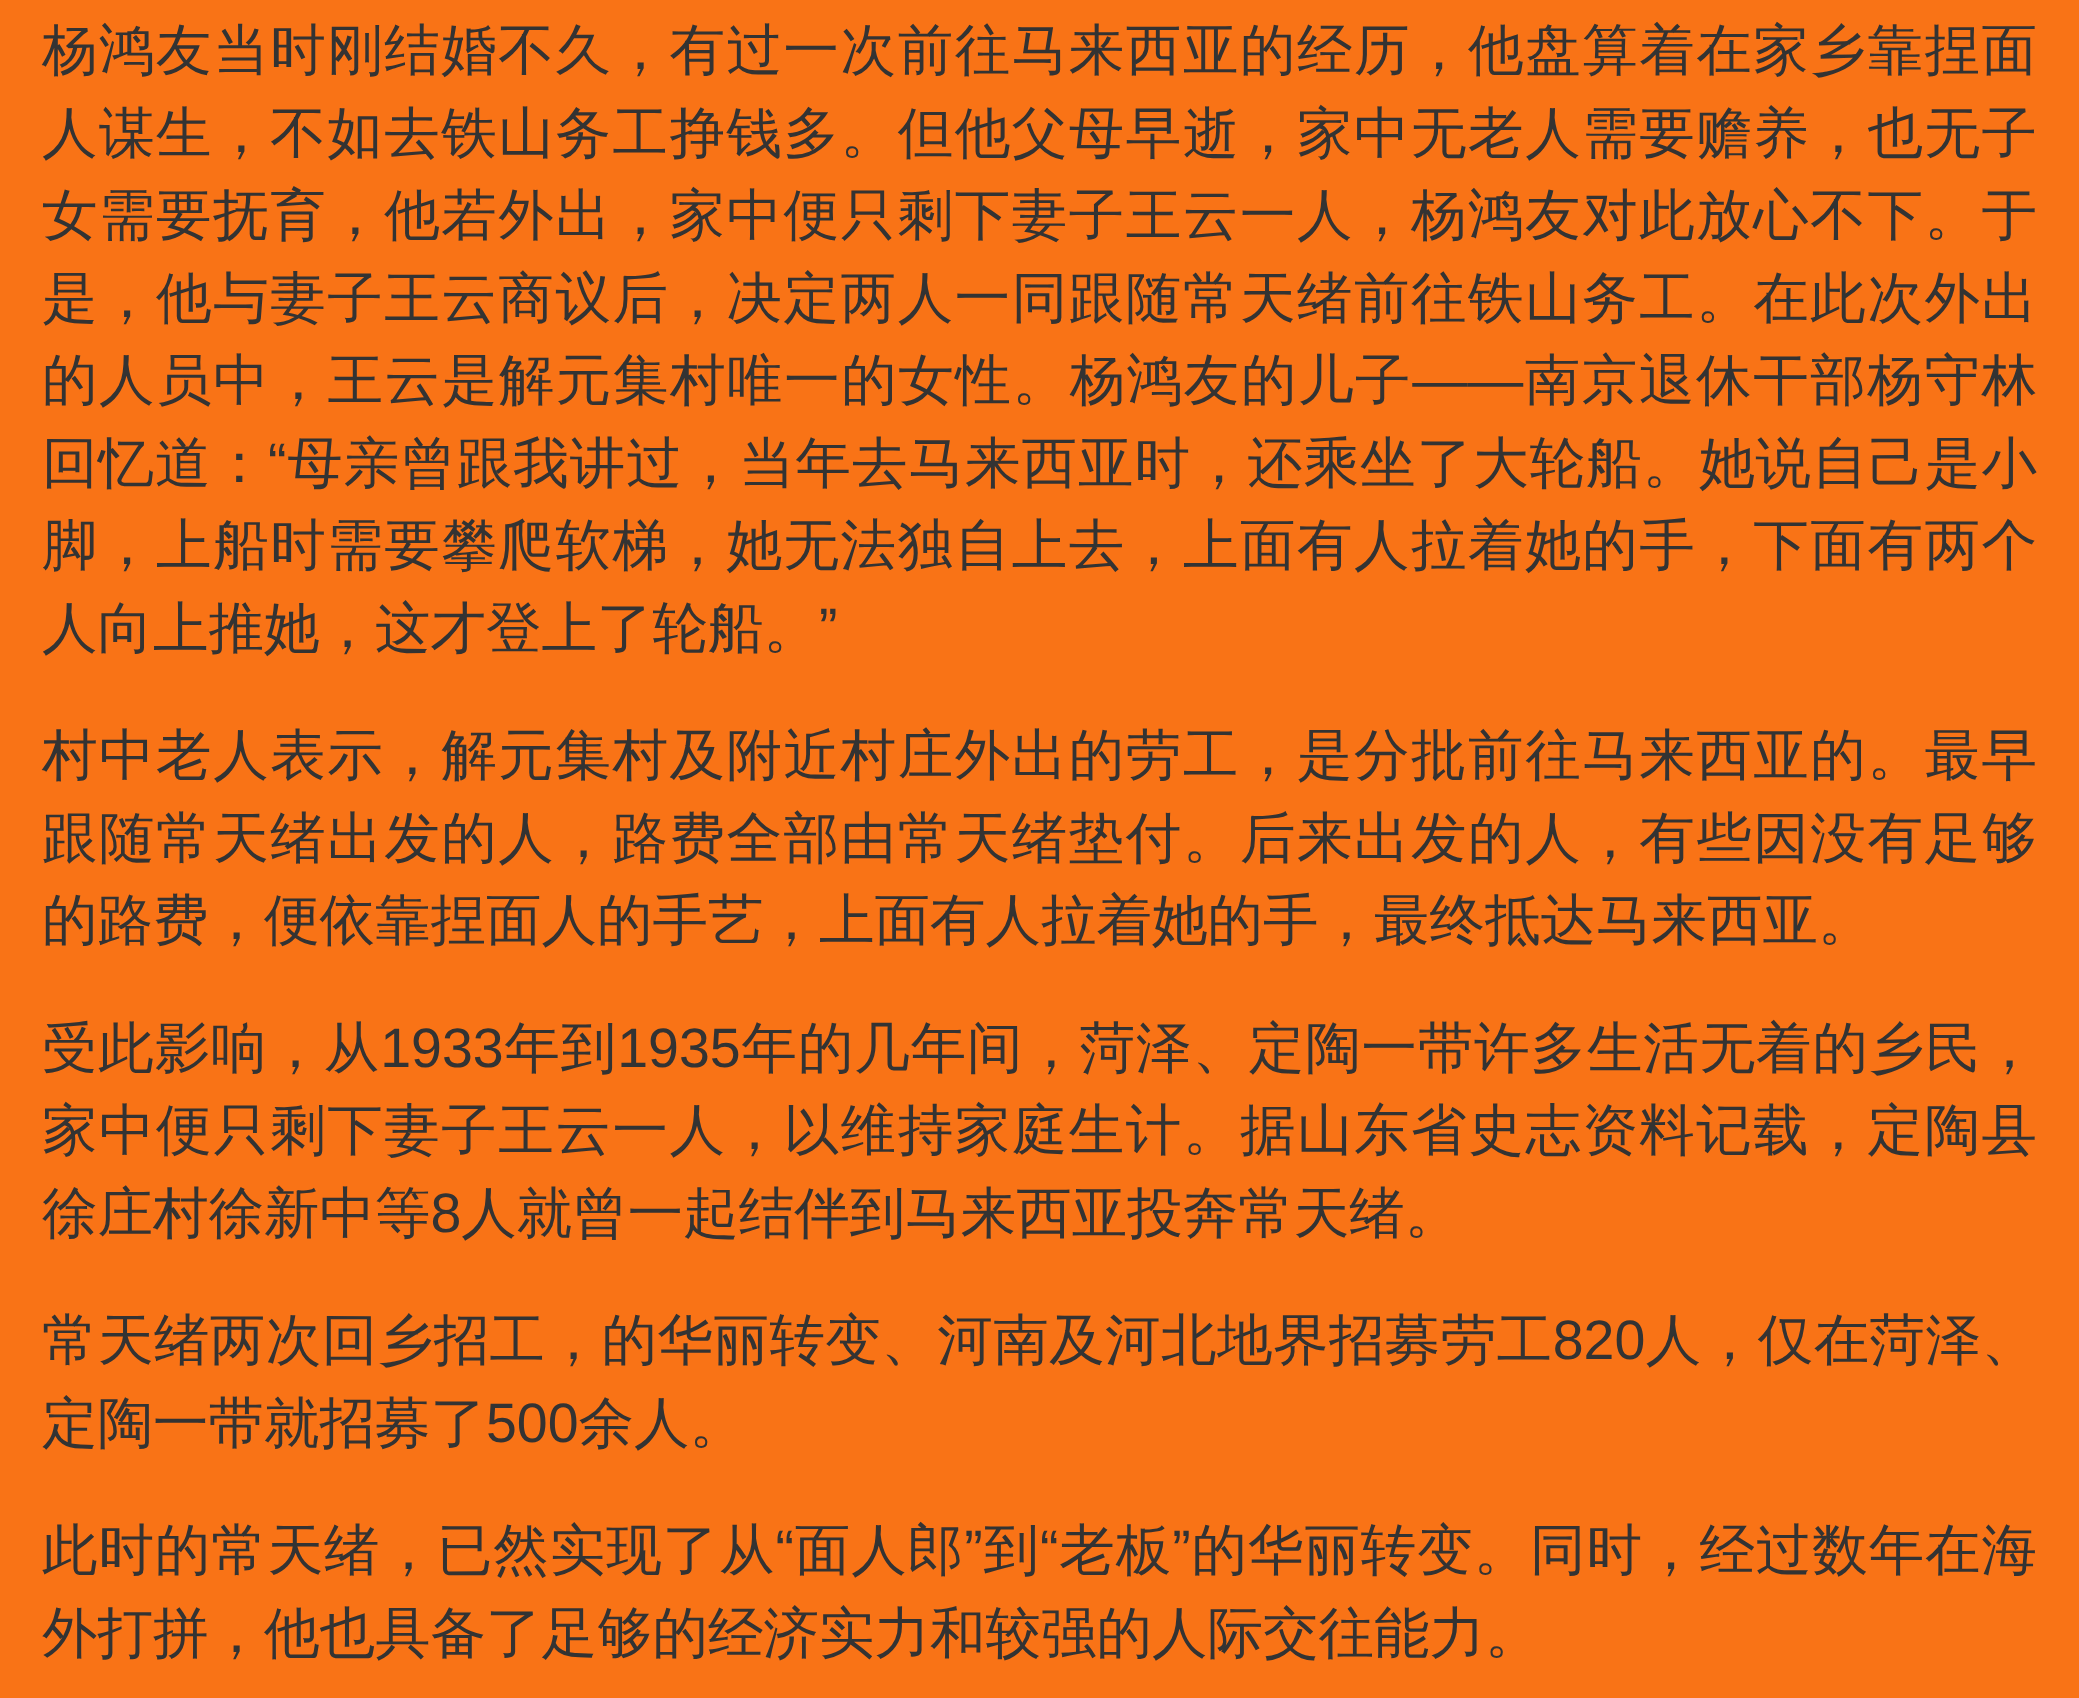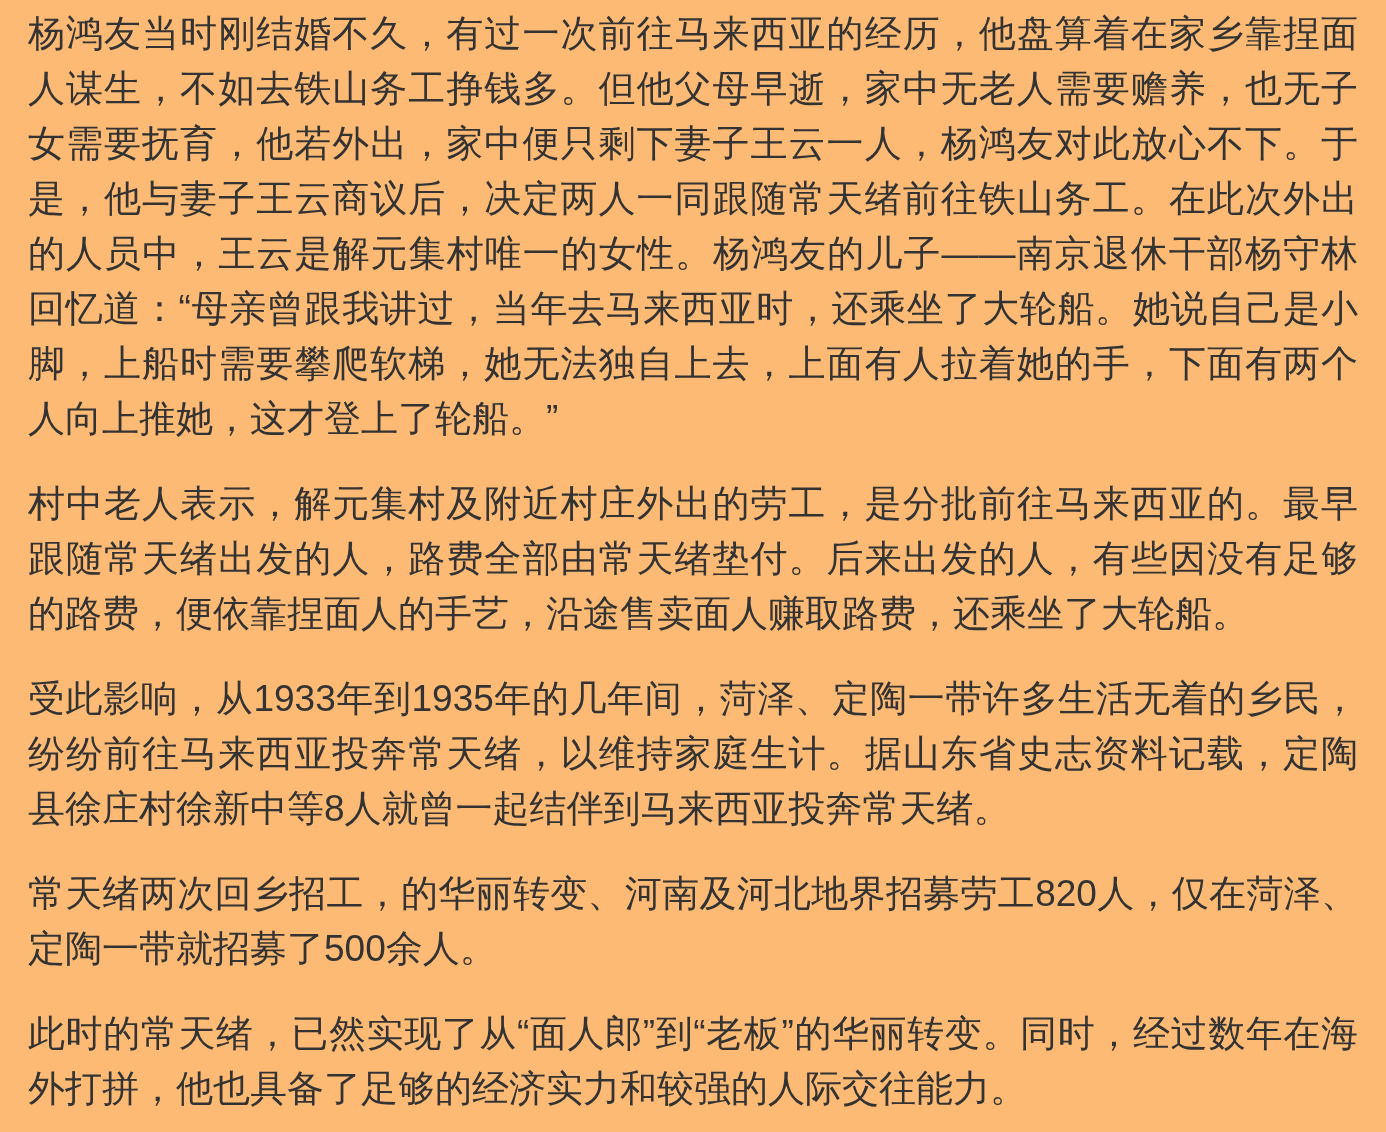--- a/index.html
+++ b/index.html
@@ -4,21 +4,21 @@
 <style>
   html, body {
     margin: 0;
     padding: 0;
     background: #ffffff;
   }
   .page {
     width: 1386px;
     height: 1132px;
     box-sizing: border-box;
-    background: #fdba74;
+    background: #f97316;
     overflow: hidden;
   }
   .article {
     box-sizing: border-box;
     padding: 6px 28px 0 28px;
     font-family: "Liberation Sans", "DejaVu Sans", sans-serif;
     font-size: 37px;
     line-height: 55px;
     color: #333333;
     text-align: justify;
@@ -30,18 +30,18 @@
   .article p:last-child {
     margin-bottom: 0;
   }
 </style>
 </head>
 <body>
 
 <div class="page">
   <div class="article">
     <p>杨鸿友当时刚结婚不久，有过一次前往马来西亚的经历，他盘算着在家乡靠捏面人谋生，不如去铁山务工挣钱多。但他父母早逝，家中无老人需要赡养，也无子女需要抚育，他若外出，家中便只剩下妻子王云一人，杨鸿友对此放心不下。于是，他与妻子王云商议后，决定两人一同跟随常天绪前往铁山务工。在此次外出的人员中，王云是解元集村唯一的女性。杨鸿友的儿子——南京退休干部杨守林回忆道：“母亲曾跟我讲过，当年去马来西亚时，还乘坐了大轮船。她说自己是小脚，上船时需要攀爬软梯，她无法独自上去，上面有人拉着她的手，下面有两个人向上推她，这才登上了轮船。”</p>
-    <p>村中老人表示，解元集村及附近村庄外出的劳工，是分批前往马来西亚的。最早跟随常天绪出发的人，路费全部由常天绪垫付。后来出发的人，有些因没有足够的路费，便依靠捏面人的手艺，沿途售卖面人赚取路费，还乘坐了大轮船。</p>
-    <p>受此影响，从1933年到1935年的几年间，菏泽、定陶一带许多生活无着的乡民，纷纷前往马来西亚投奔常天绪，以维持家庭生计。据山东省史志资料记载，定陶县徐庄村徐新中等8人就曾一起结伴到马来西亚投奔常天绪。</p>
+    <p>村中老人表示，解元集村及附近村庄外出的劳工，是分批前往马来西亚的。最早跟随常天绪出发的人，路费全部由常天绪垫付。后来出发的人，有些因没有足够的路费，便依靠捏面人的手艺，上面有人拉着她的手，最终抵达马来西亚。</p>
+    <p>受此影响，从1933年到1935年的几年间，菏泽、定陶一带许多生活无着的乡民，家中便只剩下妻子王云一人，以维持家庭生计。据山东省史志资料记载，定陶县徐庄村徐新中等8人就曾一起结伴到马来西亚投奔常天绪。</p>
     <p>常天绪两次回乡招工，的华丽转变、河南及河北地界招募劳工820人，仅在菏泽、定陶一带就招募了500余人。</p>
     <p>此时的常天绪，已然实现了从“面人郎”到“老板”的华丽转变。同时，经过数年在海外打拼，他也具备了足够的经济实力和较强的人际交往能力。</p>
   </div>
 </div>
 
 </body></html>

